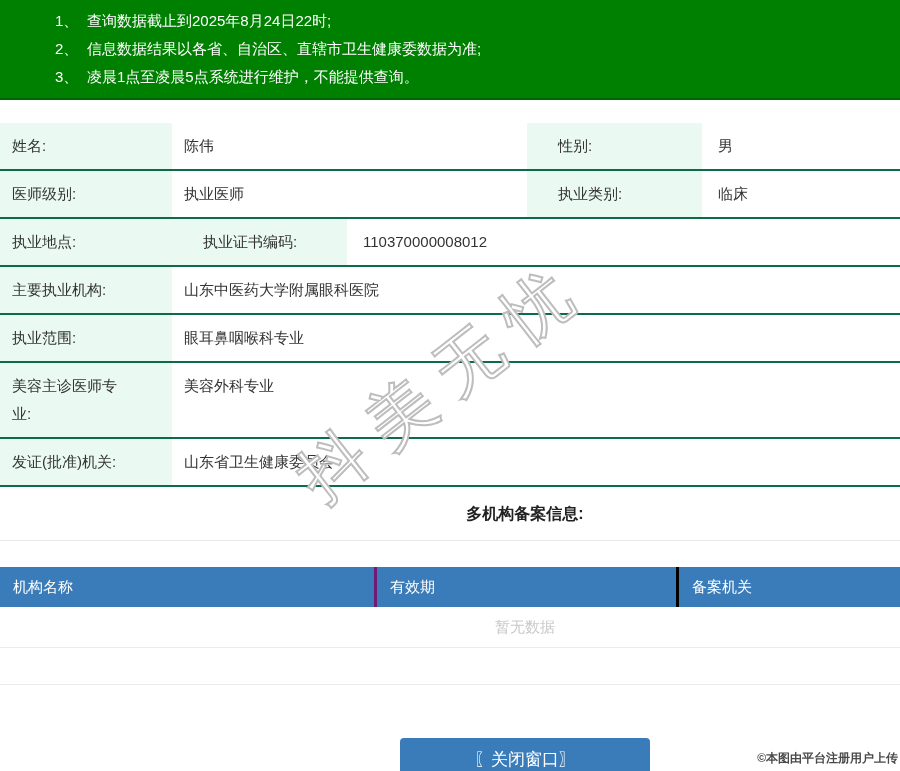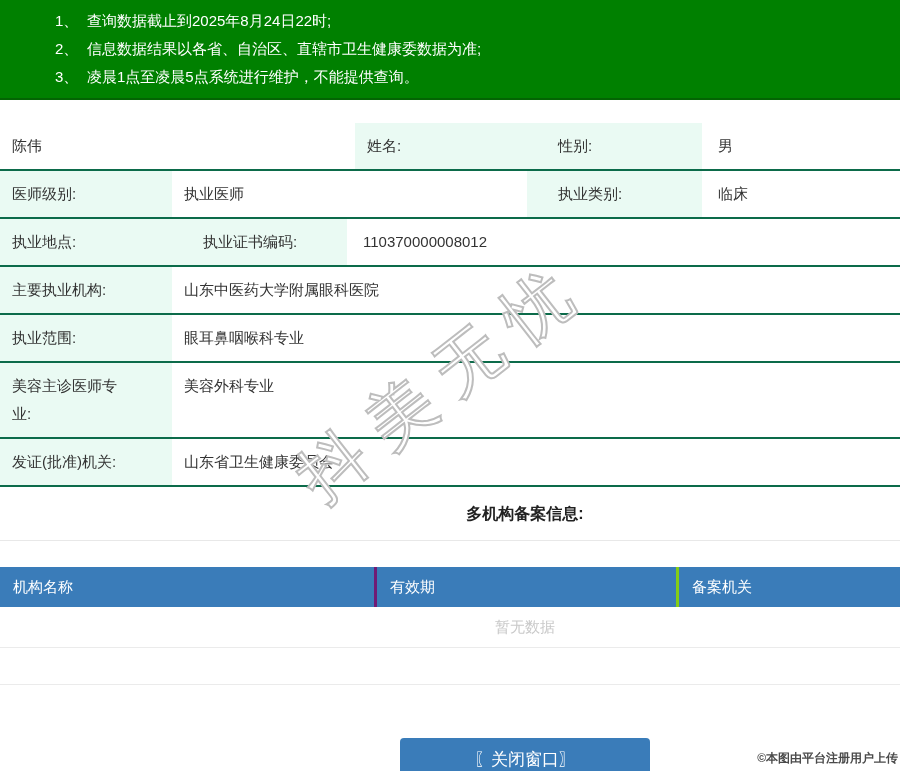--- a/index.html
+++ b/index.html
@@ -38,21 +38,21 @@
     text-align:center;font-weight:bold;font-size:16px;color:#222;
     padding:16px 0 15px 0;line-height:22px;
     border-bottom:1px solid #e8e8e8;
   }
   .filing-header{display:flex;margin-top:26px;background:#ffffff;}
   .fh-cell{
     background:#3a7cb9;color:#fff;font-size:15px;line-height:40px;height:40px;
     padding-left:13px;box-sizing:border-box;
   }
   .fh-1{width:377px;flex:0 0 377px;border-right:3px solid #701a75;}
-  .fh-2{width:302px;flex:0 0 302px;border-right:3px solid #84cc16;}
+  .fh-2{width:302px;flex:0 0 302px;border-right:3px solid #000000;}
   .fh-3{flex:1 1 auto;}
   .empty-row{
     height:40px;line-height:40px;text-align:center;color:#c9c9c9;font-size:15px;
     border-bottom:1px solid #ebebeb;
   }
   .spacer-row{height:36px;border-bottom:1px solid #ebebeb;}
 
   
   .btn-wrap{display:flex;justify-content:center;margin-top:53px;}
   .close-btn{
@@ -91,22 +91,22 @@
     </div>
     <div class="notice-line">
       <span class="notice-num">3、</span>
       <span><span></span><b>凌晨1点至凌晨5点</b><span>系统进行维护，不能提供查询。</span></span>
     </div>
   </div>
 
   <div class="info-table">
 
     <div class="info-row">
+      <div class="cell cell-label">姓名:</div>
       <div class="cell cell-value v1">陈伟</div>
-      <div class="cell cell-label">姓名:</div>
       <div class="cell cell-label l2">性别:</div>
       <div class="cell cell-value v2">男</div>
     </div>
 
     <div class="info-row">
       <div class="cell cell-label">医师级别:</div>
       <div class="cell cell-value v1">执业医师</div>
       <div class="cell cell-label l2">执业类别:</div>
       <div class="cell cell-value v2">临床</div>
     </div>

